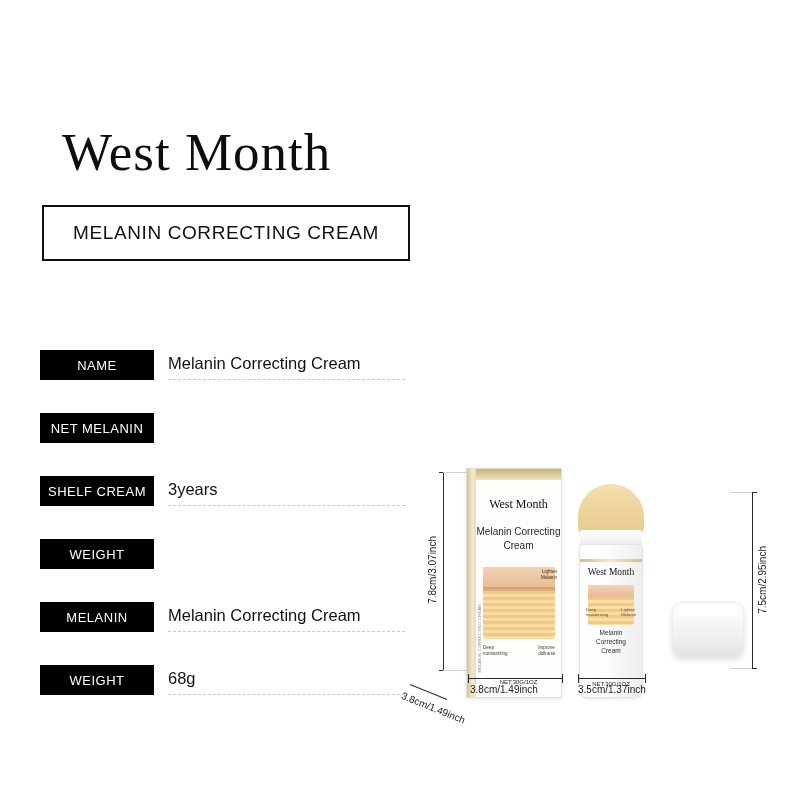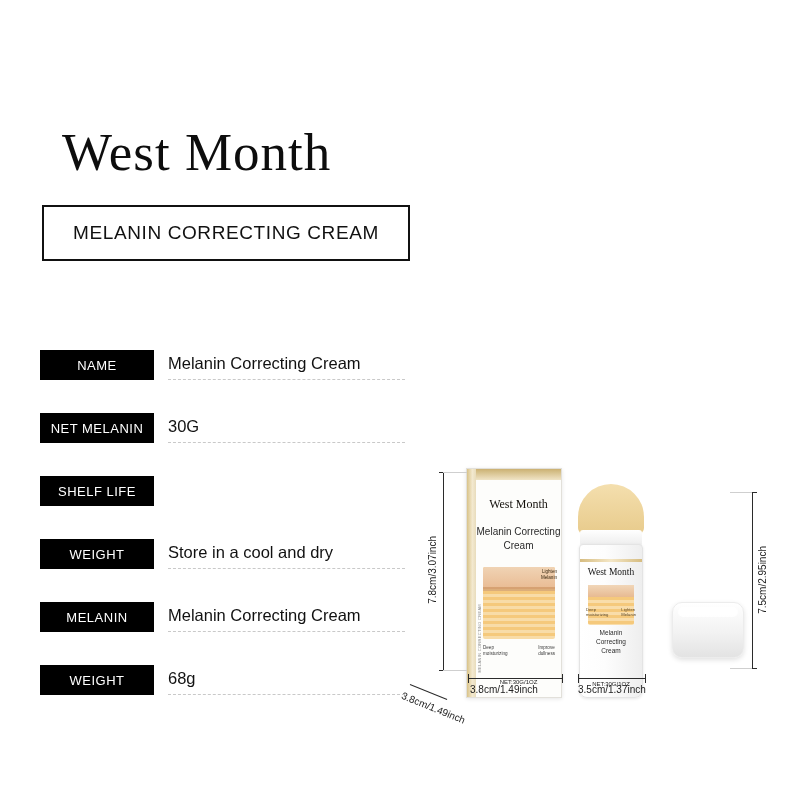--- a/index.html
+++ b/index.html
@@ -367,30 +367,29 @@
 
 <div class="specs">
 
   <div class="spec-row">
     <div class="spec-label">NAME</div>
     <div class="spec-value">Melanin Correcting Cream</div>
   </div>
 
   <div class="spec-row">
     <div class="spec-label">NET MELANIN</div>
-    <div class="spec-value">30G</div>
-  </div>
-
-  <div class="spec-row">
-    <div class="spec-label">SHELF LIFE</div>
+  </div>
+
+  <div class="spec-row">
+    <div class="spec-label">SHELF CREAM</div>
+    <div class="spec-value">3years</div>
   </div>
 
   <div class="spec-row">
     <div class="spec-label">WEIGHT</div>
-    <div class="spec-value">Store in a cool and dry</div>
   </div>
 
   <div class="spec-row">
     <div class="spec-label">MELANIN</div>
     <div class="spec-value">Melanin Correcting Cream</div>
   </div>
 
   <div class="spec-row">
     <div class="spec-label">WEIGHT</div>
     <div class="spec-value">68g</div>

